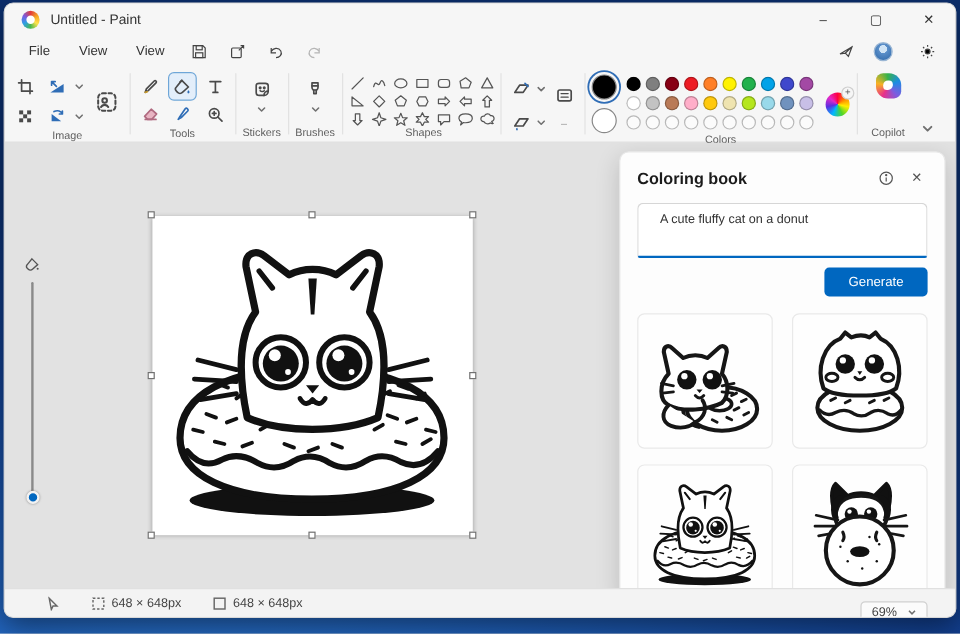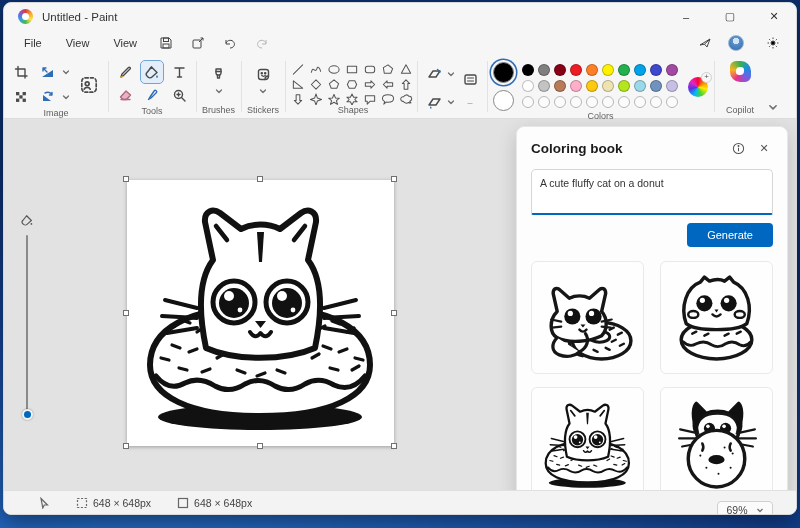--- a/index.html
+++ b/index.html
@@ -71,21 +71,21 @@
   .canvas { position:absolute; left:123px; top:61px; width:267px; height:266px; background:#fff; box-shadow:0 1px 4px rgba(0,0,0,.3); }
   .canvas svg { width:100%; height:100%; display:block; }
   .handle { position:absolute; width:6px; height:6px; background:#fff; border:1px solid #707070; }
   
   .panel { position:absolute; right:8px; top:7px; width:272px; height:374px; background:#fdfdfd;
     border:1px solid #e7e7e7; border-radius:8px; box-shadow:0 6px 20px rgba(0,0,0,.16); padding:12px 14px; }
   .panel-head { display:flex; align-items:center; }
   .panel-title { font-size:13.5px; font-weight:700; color:#1b1b1b; }
   .panel-head .spacer { flex:1; }
   .p-ico { width:18px; height:18px; display:flex; align-items:center; justify-content:center; color:#555; font-size:11px; border-radius:4px; margin-left:8px; }
-  .prompt-box { margin-top:12px; height:46px; background:#fff; border:1px solid #d6d6d6; border-bottom:2px solid #0067c0; border-radius:5px 5px 2px 2px; padding:7px 8px; font-size:10.5px; color:#333; }
+  .prompt-box { margin-top:12px; height:46px; background:#fff; border:1px solid #d6d6d6; border-bottom:2px solid #0067c0; border-radius:5px 5px 2px 2px; padding:7px 18px; font-size:10.5px; color:#333; }
   .gen-row { display:flex; justify-content:flex-end; margin-top:8px; }
   .gen-btn { background:#0067c0; color:#fff; font-size:11px; border:none; border-radius:4px; padding:6px 20px; font-family:inherit; }
   .thumb-grid { display:grid; grid-template-columns:1fr 1fr; gap:13px 16px; margin-top:14px; }
   .thumb-card { background:#fefefe; border:1px solid #e9e9e9; border-radius:6px; padding:5px; height:113px; }
   .thumb-card svg { width:100%; height:100%; display:block; }
   
   .statusbar { height:24px; background:#f3f3f3; border-top:1px solid #e0e0e0; display:flex; font-size:10.5px; color:#444; flex:0 0 auto; }
   .statusbar svg { width:12px; height:12px; stroke:#666; fill:none; stroke-width:1.2; }
   .sb-item { display:flex; align-items:center; gap:5px; margin-left:26px; }
   .sb-right { margin-left:auto; display:flex; align-items:center; gap:10px; margin-right:14px;flex-direction:column; }
@@ -249,48 +249,48 @@
           </span>
         </div>
       </div>
       <span class="rlabel">Tools</span>
     </div>
 
     <div class="rgroup">
       <div class="col" style="margin-top:4px;">
         <span class="tool">
           <svg viewBox="0 0 15 15">
-              <path d="M5 2 H10 V6 C10 7 9.5 7.5 9 8 H6 C5.5 7.5 5 7 5 6 Z"></path>
-              <path d="M6.5 8 V11 H8.5 V8"></path>
-              <path d="M5 4.5 H10"></path>
-            </svg>
-        </span>
-        <svg class="chev" viewBox="0 0 8 8">
-            <polyline points="1.5,3 4,5.5 6.5,3"></polyline>
-          </svg>
-      </div>
-      <span class="rlabel">Brushes</span>
-    </div>
-
-    <div class="rgroup">
-      <div class="col" style="margin-top:4px;">
-        <span class="tool">
-          <svg viewBox="0 0 15 15">
               <path d="M2.5 4.5 C2.5 3 3.5 2.5 5 2.5 H10 C11.5 2.5 12.5 3 12.5 4.5 V9 C12.5 10.5 11.5 12.5 9 12.5 H5 C3.5 12.5 2.5 11.5 2.5 10 Z"></path>
               <path d="M9 12.5 C9 10.5 10.5 9 12.5 9"></path>
               <circle cx="5.8" cy="6.2" r=".6" fill="#4a4a4a"></circle>
               <circle cx="9.2" cy="6.2" r=".6" fill="#4a4a4a"></circle>
               <path d="M5.8 8.6 C6.6 9.4 8.4 9.4 9.2 8.6"></path>
             </svg>
         </span>
         <svg class="chev" viewBox="0 0 8 8">
             <polyline points="1.5,3 4,5.5 6.5,3"></polyline>
           </svg>
       </div>
       <span class="rlabel">Stickers</span>
+    </div>
+
+    <div class="rgroup">
+      <div class="col" style="margin-top:4px;">
+        <span class="tool">
+          <svg viewBox="0 0 15 15">
+              <path d="M5 2 H10 V6 C10 7 9.5 7.5 9 8 H6 C5.5 7.5 5 7 5 6 Z"></path>
+              <path d="M6.5 8 V11 H8.5 V8"></path>
+              <path d="M5 4.5 H10"></path>
+            </svg>
+        </span>
+        <svg class="chev" viewBox="0 0 8 8">
+            <polyline points="1.5,3 4,5.5 6.5,3"></polyline>
+          </svg>
+      </div>
+      <span class="rlabel">Brushes</span>
     </div>
 
     <div class="rgroup" style="padding-right:2px;">
       <div class="shapes-grid" style="margin-top:4px;">
           <svg viewBox="0 0 14 14">
             <path d="M2 12 L12 2"></path>
           </svg>
           <svg viewBox="0 0 14 14">
             <path d="M2 10 C4 2 6 12 8 6 C9 3 11 5 12 9"></path>
           </svg>

